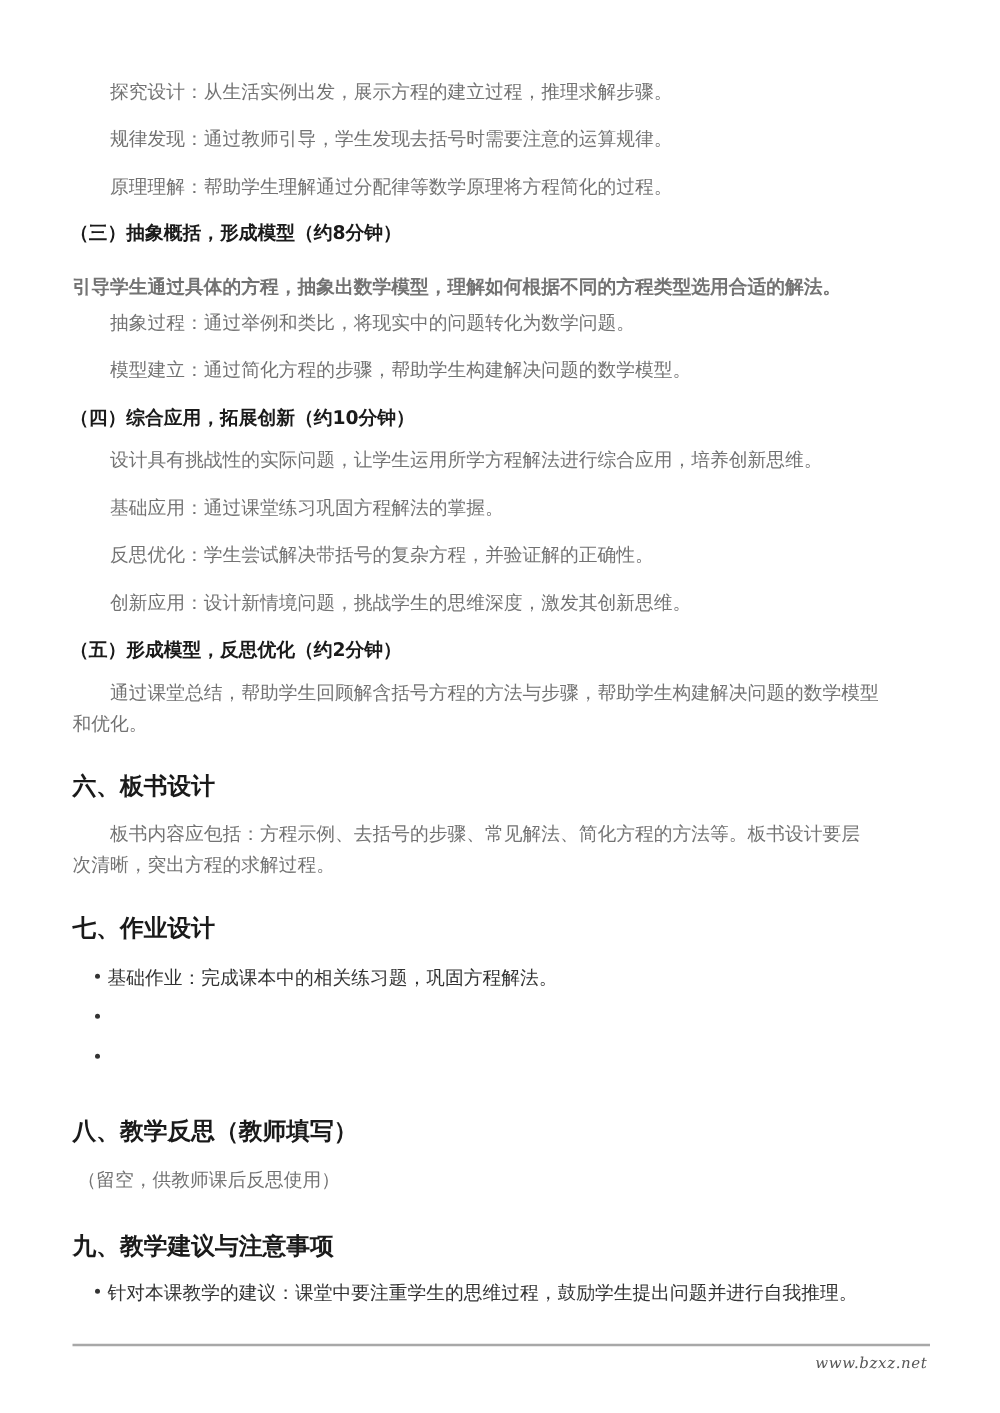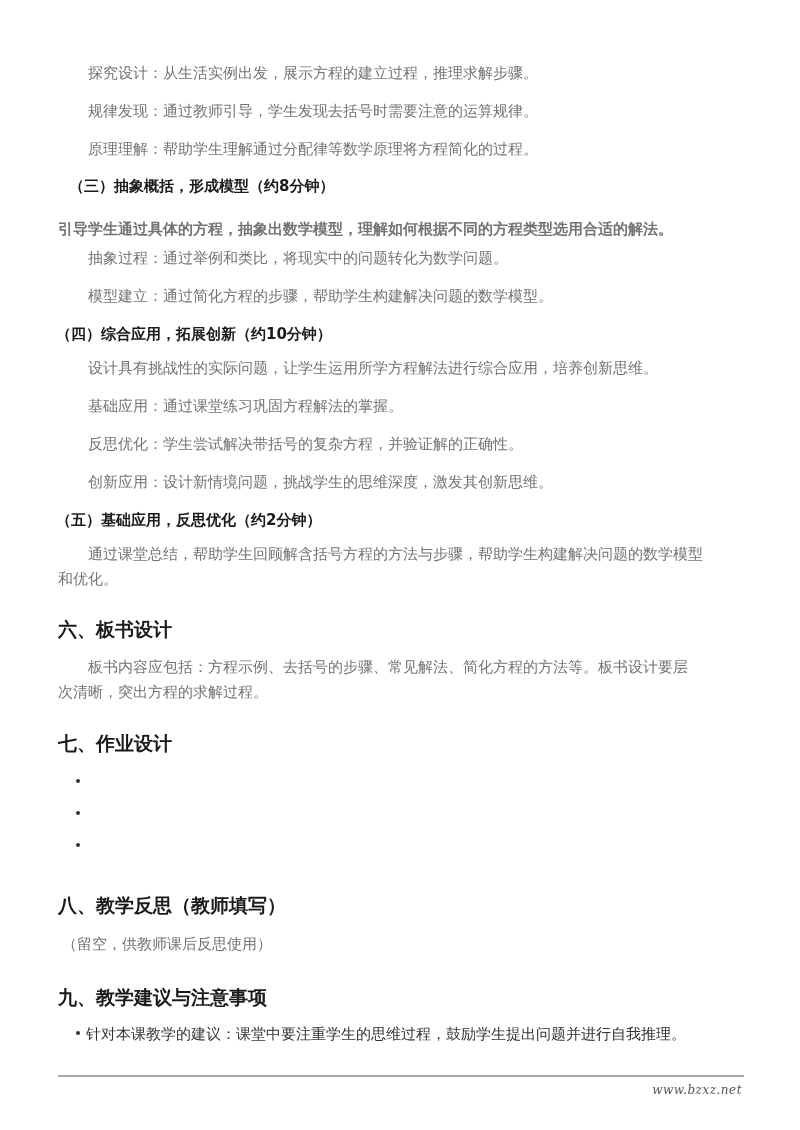--- a/index.html
+++ b/index.html
@@ -55,42 +55,42 @@
 
 <div class="page">
 
 
   <div class="content">
 
     <div class="line indent" style="top:63px;">探究设计：从生活实例出发，展示方程的建立过程，推理求解步骤。</div>
     <div class="line indent" style="top:101px;">规律发现：通过教师引导，学生发现去括号时需要注意的运算规律。</div>
     <div class="line indent" style="top:139px;">原理理解：帮助学生理解通过分配律等数学原理将方程简化的过程。</div>
 
-    <div class="sub-heading" style="top:176px;margin-left:13px;">（三）抽象概括，形成模型（约8分钟）</div>
+    <div class="sub-heading" style="top:176px;">（三）抽象概括，形成模型（约8分钟）</div>
     <div class="line flush" style="top:219px;font-weight:bold;">引导学生通过具体的方程，抽象出数学模型，理解如何根据不同的方程类型选用合适的解法。</div>
     <div class="line indent" style="top:248px;">抽象过程：通过举例和类比，将现实中的问题转化为数学问题。</div>
     <div class="line indent" style="top:286px;">模型建立：通过简化方程的步骤，帮助学生构建解决问题的数学模型。</div>
 
     <div class="sub-heading" style="top:324px;">（四）综合应用，拓展创新（约10分钟）</div>
     <div class="line indent" style="top:358px;">设计具有挑战性的实际问题，让学生运用所学方程解法进行综合应用，培养创新思维。</div>
     <div class="line indent" style="top:396px;">基础应用：通过课堂练习巩固方程解法的掌握。</div>
     <div class="line indent" style="top:434px;">反思优化：学生尝试解决带括号的复杂方程，并验证解的正确性。</div>
     <div class="line indent" style="top:472px;">创新应用：设计新情境问题，挑战学生的思维深度，激发其创新思维。</div>
 
-    <div class="sub-heading" style="top:510px;">（五）基础应用，反思优化（约2分钟）</div>
+    <div class="sub-heading" style="top:510px;">（五）形成模型，反思优化（约2分钟）</div>
     <div class="line indent" style="top:544px;">通过课堂总结，帮助学生回顾解含括号方程的方法与步骤，帮助学生构建解决问题的数学模型</div>
     <div class="line flush" style="top:569px;">和优化。</div>
 
     <div class="section-heading" style="top:617px;">六、板书设计</div>
     <div class="line indent" style="top:657px;">板书内容应包括：方程示例、去括号的步骤、常见解法、简化方程的方法等。板书设计要层</div>
     <div class="line flush" style="top:682px;">次清晰，突出方程的求解过程。</div>
 
     <div class="section-heading" style="top:731px;">七、作业设计</div>
     <div class="bullet-item" style="top:772px;">
-      <span class="bullet-dot"></span>
+      <span class="bullet-dot"></span><span>基础作业：完成课本中的相关练习题，巩固方程解法。</span>
     </div>
     <div class="bullet-item" style="top:804px;">
       <span class="bullet-dot"></span>
     </div>
     <div class="bullet-item" style="top:836px;">
       <span class="bullet-dot"></span>
     </div>
 
     <div class="section-heading" style="top:893px;">八、教学反思（教师填写）</div>
     <div class="line" style="left:62px; top:934px;">（留空，供教师课后反思使用）</div>

